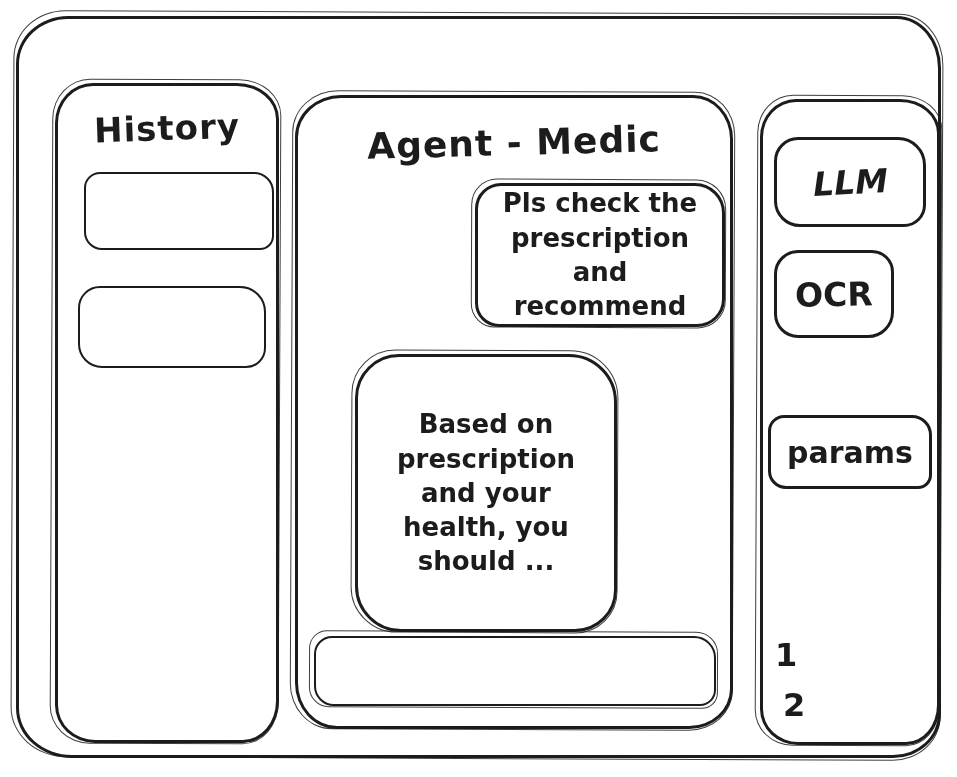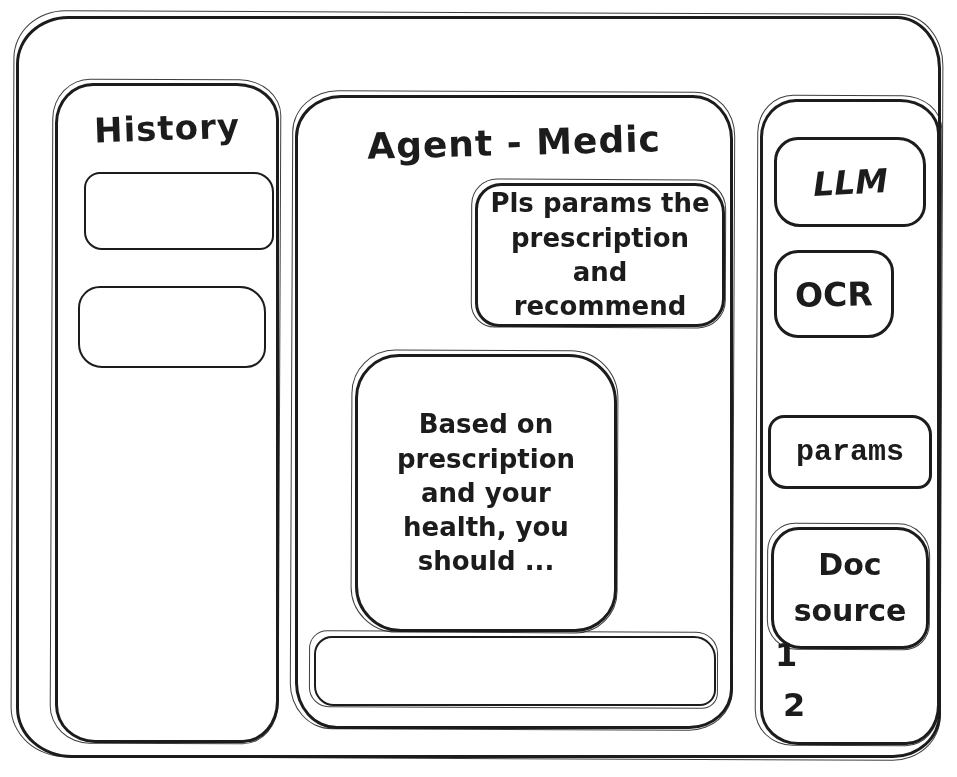--- a/index.html
+++ b/index.html
@@ -70,21 +70,21 @@
     text-align:center; font:inherit; color:inherit; cursor:pointer;
     padding:0;
   }
   .tool-llm    { left:11px; top:35px;  width:152px; height:90px;
                  border-radius:24px 28px 22px 26px; font-size:33px; }
   .tool-llm .lbl { transform:rotate(-3deg); font-style:italic; }
   .tool-ocr    { left:11px; top:148px; width:120px; height:88px;
                  border-radius:24px 22px 26px 24px; font-size:33px; }
   .tool-ocr .lbl { transform:rotate(-1deg); }
   .tool-params { left:5px;  top:313px; width:164px; height:74px;
-                 border-radius:16px 20px 14px 18px; font-size:30px;font-family:Liberation Mono, monospace; }
+                 border-radius:16px 20px 14px 18px; font-size:30px; }
   .tool-doc    { left:8px;  top:425px; width:158px; height:122px;
                  border-radius:28px 32px 26px 30px; font-size:30px;
                  line-height:1.55; }
   .doc-num { position:absolute; font-size:32px; }
   .doc-num-1 { left:12px; top:534px; }
   .doc-num-2 { left:20px; top:584px; }
 </style>
 </head>
 <body>
 
@@ -94,21 +94,21 @@
     <aside class="sk dbl history">
       <div class="history-title">History</div>
       <div class="sk hist-item1"></div>
       <div class="sk hist-item2"></div>
     </aside>
 
     <main class="sk dbl chat">
       <div class="chat-title">Agent - Medic</div>
 
       <div class="sk dbl bubble bubble-user">
-        <span class="prewrap">Pls params the
+        <span class="prewrap">Pls check the
 prescription
 and recommend</span>
       </div>
 
       <div class="sk dbl bubble bubble-assistant">
         <span class="prewrap">Based on
 prescription
 and your
 health, you
 should ...</span>
@@ -122,22 +122,18 @@
     <aside class="sk dbl tools">
       <button class="sk tool tool-llm">
         <span class="lbl">LLM</span>
       </button>
       <button class="sk tool tool-ocr">
         <span class="lbl">OCR</span>
       </button>
       <button class="sk tool tool-params">
         <span class="lbl">params</span>
       </button>
-      <button class="sk dbl tool tool-doc">
-        <span class="lbl prewrap">Doc
-source</span>
-      </button>
       <span class="doc-num doc-num-1">1</span>
       <span class="doc-num doc-num-2">2</span>
     </aside>
 
   </div>
 </div>
 
 </body></html>

